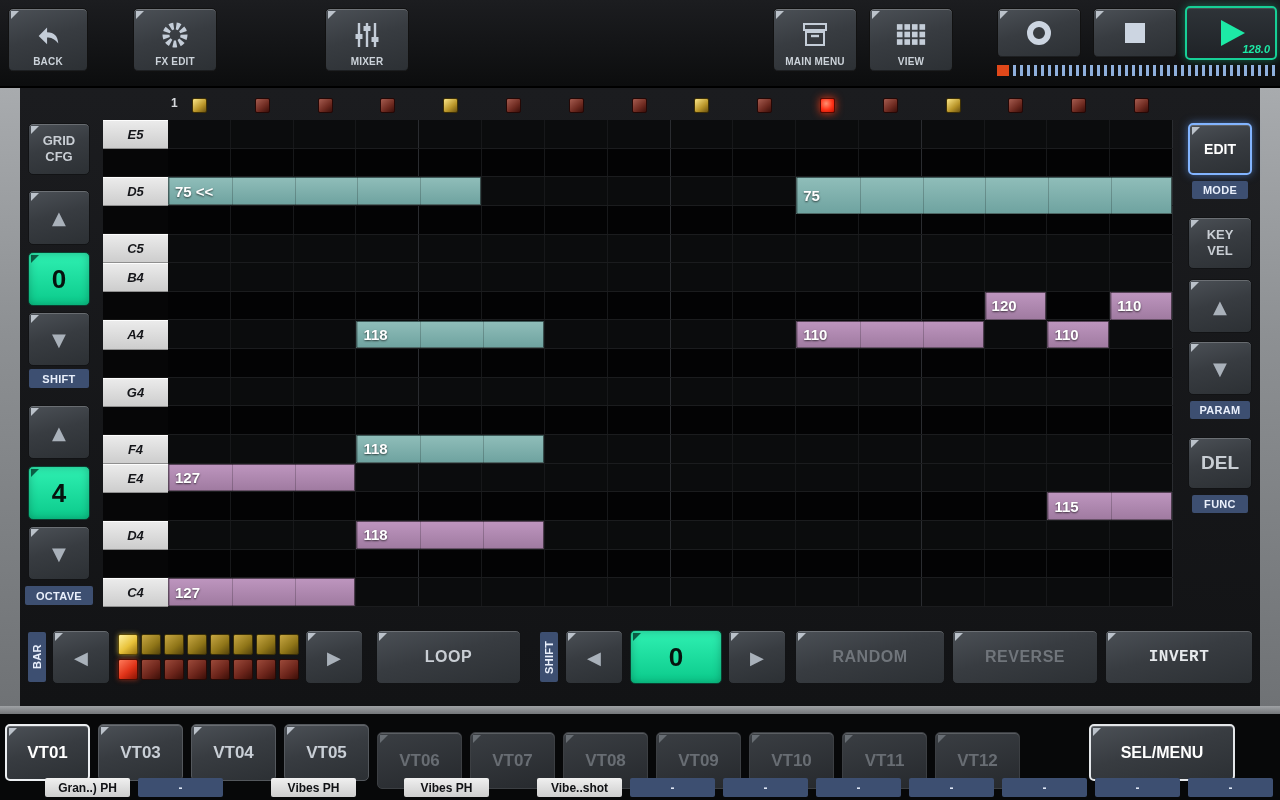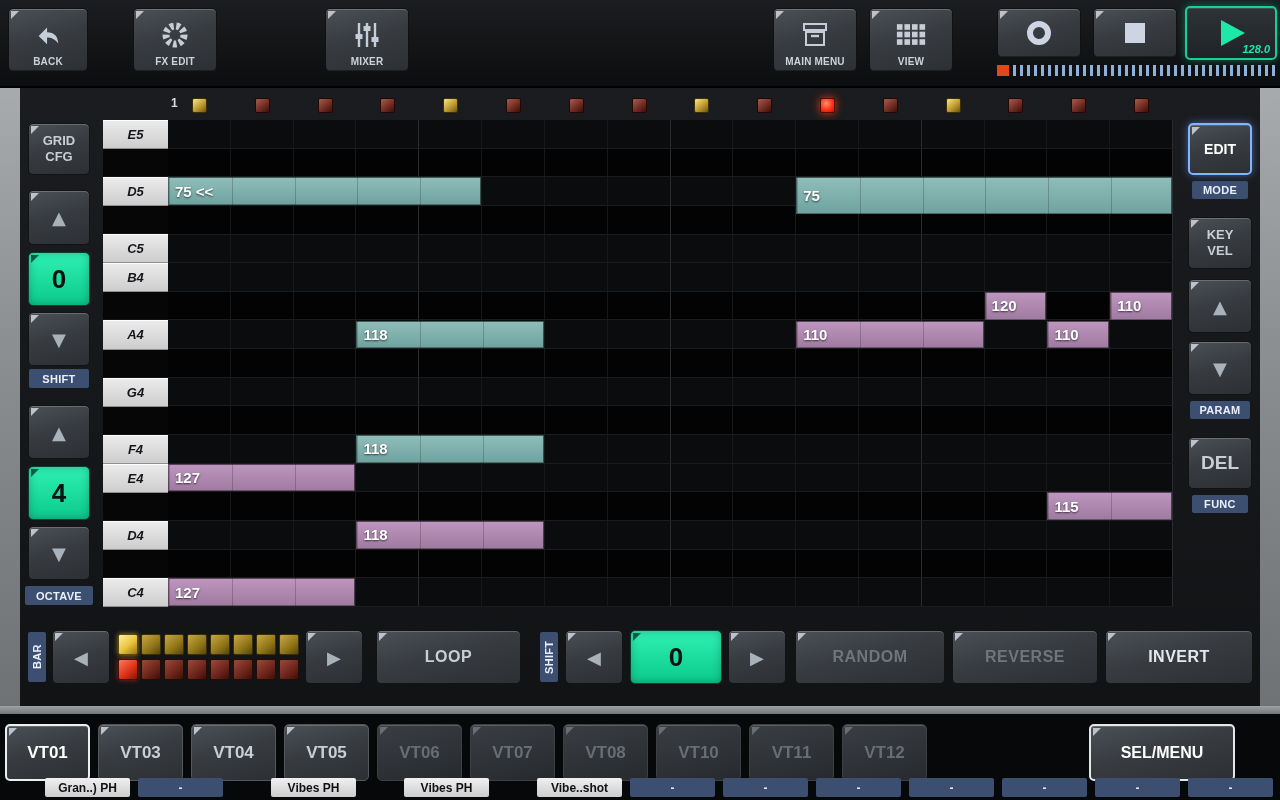--- a/index.html
+++ b/index.html
@@ -82,21 +82,21 @@
   .bar-icon.red-dim{background:linear-gradient(140deg,#9c4a3a,#6b241a 60%,#3c0f08);border:1px solid #280a06;}
   .big-label{font-size:16px;letter-spacing:.5px;}
 
   
   .trackbar{position:absolute;top:714px;left:0;width:1280px;height:86px;background:#070809;}
   .track-row{position:absolute;top:2px;left:0;width:1240px;height:57px;display:flex;padding:8px 5px;gap:8px;}
   .track-btn{width:85px;height:57px;position:relative;background:linear-gradient(165deg,#4b5056 0%,#383c41 45%,#2c3034 100%);
     border:1px solid #54585d;border-radius:5px;box-shadow:inset 0 1px 0 rgba(255,255,255,.18);
     display:flex;align-items:center;justify-content:center;font-size:17px;font-weight:bold;color:#c9cfd6;flex:0 0 auto;}
   .track-btn.selected{border:2px solid #eceff2;color:#fff;}
-  .track-btn.dimmed{color:#686d73;border:1px solid #3c3f43;background:linear-gradient(165deg,#3a3e43,#26292d);}
+  .track-btn.dimmed{color:#686d73;border:1px solid #3c3f43;background:linear-gradient(165deg,#3a3e43,#26292d);margin-top:8px;}
   .track-btn.dimmed::before{border-top-color:rgba(216,224,232,.3);}
   .selmenu{width:146px;margin-left:auto;border:2px solid #e4e7ea;color:#fff;font-size:16px;}
   .sub-row{position:absolute;top:64px;left:0;width:1280px;height:19px;display:flex;padding:0 5px;gap:8px;}
   .sub-label{width:85px;height:19px;font-size:12px;font-weight:bold;display:flex;align-items:center;justify-content:center;border-radius:2px;flex:0 0 auto;}
   .sub-label.light{background:linear-gradient(#f0f0f0,#cdcdcd);color:#101114;margin-left:40px;}
   .sub-label.blue{background:#3d4f71;color:#dfe7f5;}
   .sub-mode{width:70px;margin-left:auto;margin-right:38px;}
 </style>
 </head>
 <body>
@@ -658,33 +658,34 @@
     </div>
   <div class="panel-btn corner" style="left:728px;top:630px;width:58px;height:54px;">
       <span class="arrow">▶</span>
     </div>
   <div class="panel-btn corner big-label disabled" style="left:795px;top:630px;width:150px;height:54px;">
       <span>RANDOM</span>
     </div>
   <div class="panel-btn corner big-label disabled" style="left:952px;top:630px;width:146px;height:54px;">
       <span>REVERSE</span>
     </div>
-  <div class="panel-btn corner big-label" style="left:1105px;top:630px;width:148px;height:54px;color:#e6e9ec;">
+  <div class="panel-btn corner big-label" style="left:1105px;top:630px;width:148px;height:54px;color:#e6e9ec;font-family:Liberation Mono, monospace;">
       <span>INVERT</span>
     </div>
 
   <div class="trackbar">
     <div class="track-row">
       <div class="track-btn corner selected">VT01</div>
         <div class="track-btn corner normal">VT03</div>
         <div class="track-btn corner normal">VT04</div>
         <div class="track-btn corner normal">VT05</div>
         <div class="track-btn corner dimmed">VT06</div>
         <div class="track-btn corner dimmed">VT07</div>
         <div class="track-btn corner dimmed">VT08</div>
+        <div class="track-btn corner dimmed">VT09</div>
         <div class="track-btn corner dimmed">VT10</div>
         <div class="track-btn corner dimmed">VT11</div>
         <div class="track-btn corner dimmed">VT12</div>
         <div class="track-btn corner selmenu">
           <span>SEL/MENU</span>
         </div>
     </div>
     <div class="sub-row">
       <div class="sub-label light">Gran..) PH</div>
         <div class="sub-label blue">-</div>

